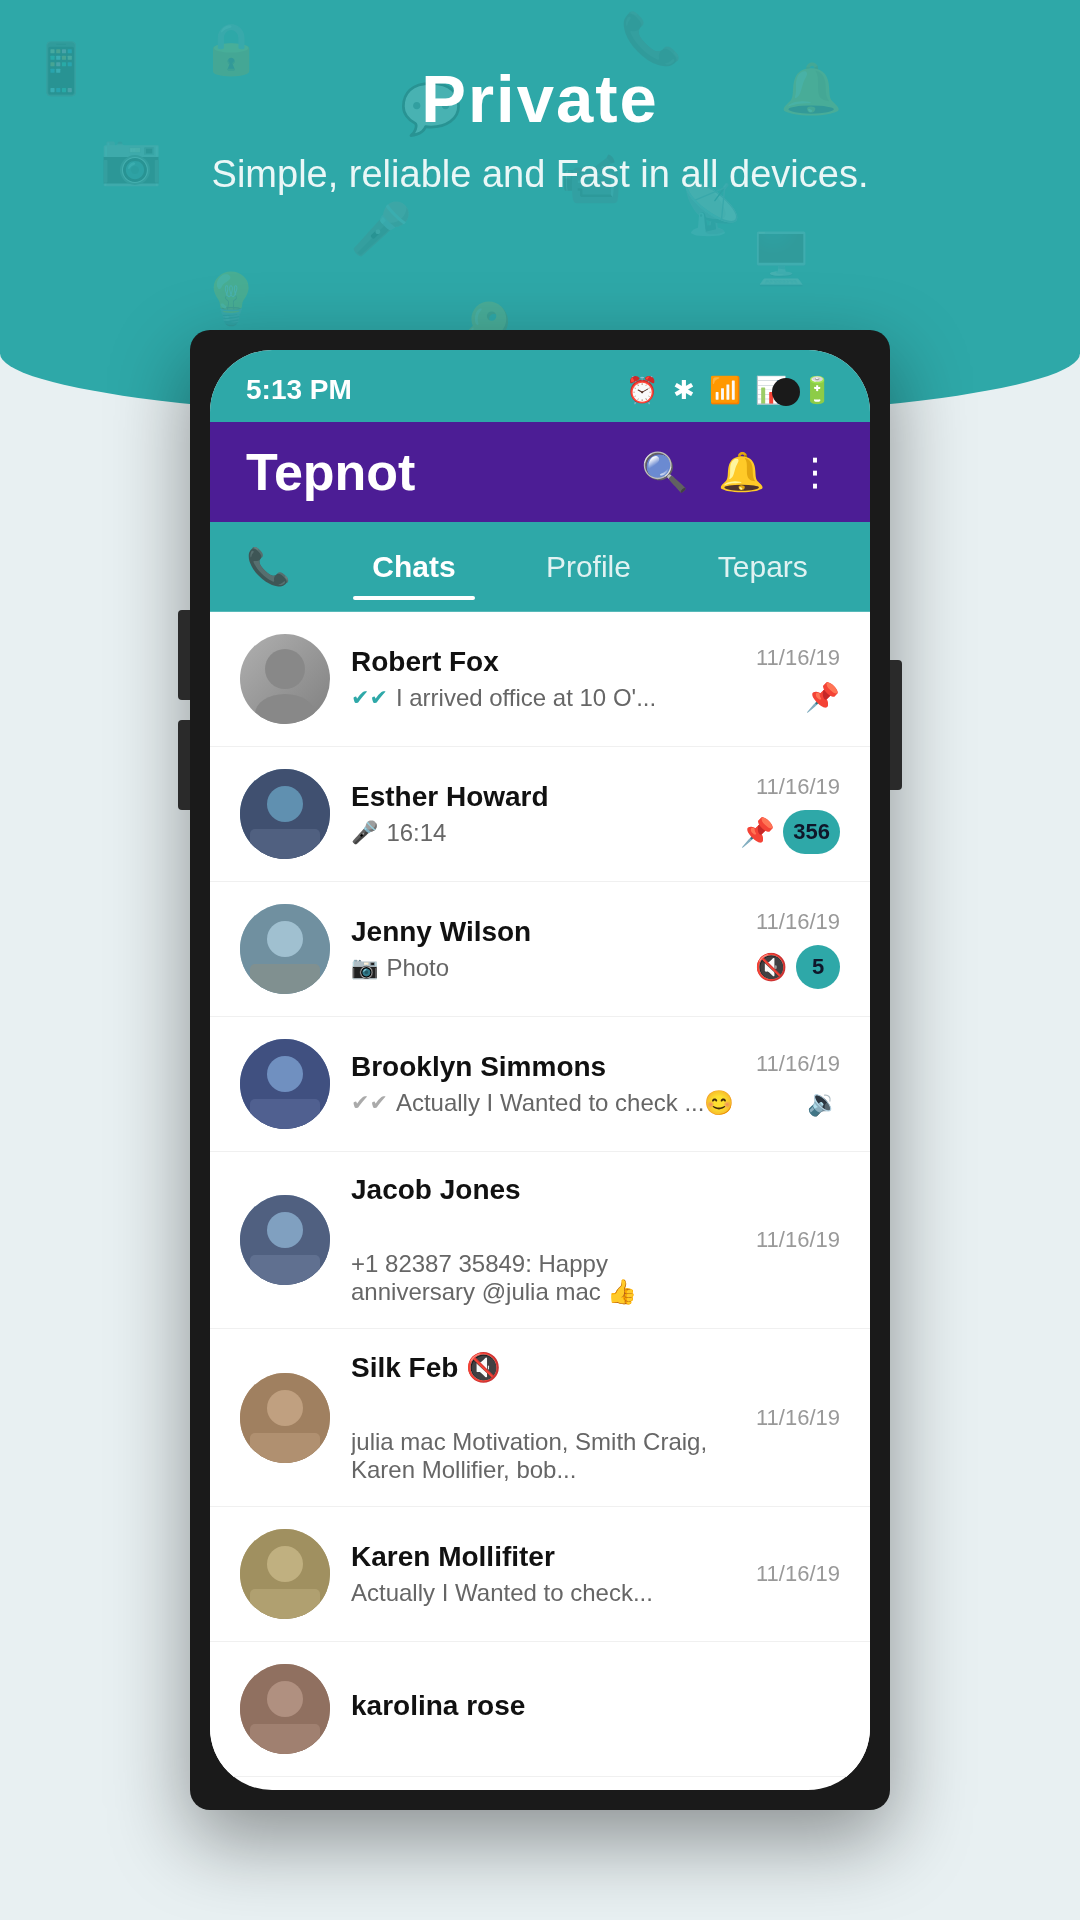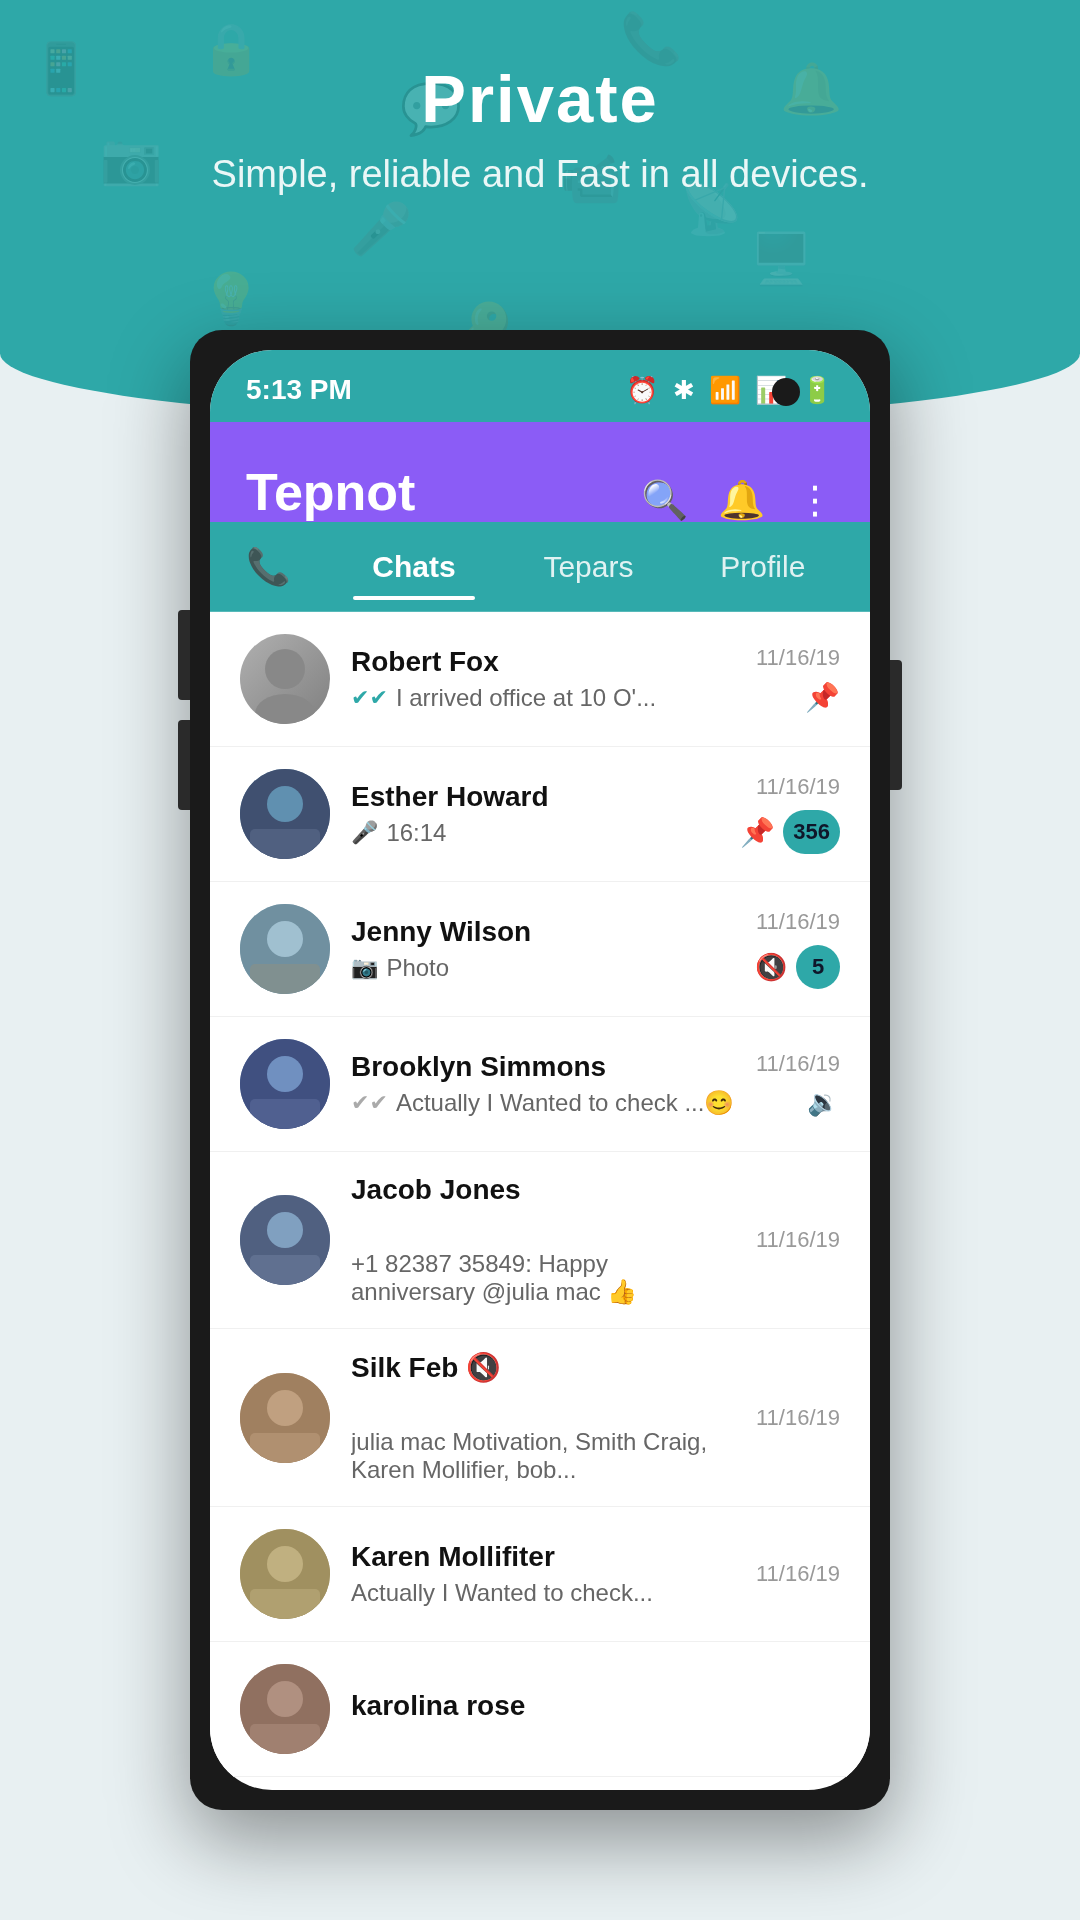--- a/index.html
+++ b/index.html
@@ -68,21 +68,21 @@
       width: 700px;
       height: 1480px;
       z-index: 10;
     }
 
     .phone-shell {
       position: absolute;
       top: 0; left: 0;
       width: 100%; height: 100%;
       background: #1a1a1a;
-      border-radius: 32px;
+      border-radius: 20px;
       box-shadow: 0 30px 80px rgba(0,0,0,0.4);
     }
 
     .phone-screen {
       position: absolute;
       top: 20px;
       left: 20px;
       right: 20px;
       bottom: 20px;
       background: white;
@@ -154,24 +154,24 @@
       gap: 14px;
     }
 
     .status-icon {
       color: white;
       font-size: 26px;
     }
 
     
     .app-header {
-      background: #8b5cf6;
+      background: #4c1d95;
       height: 100px;
       display: flex;
-      align-items: flex-end;
+      align-items: center;
       padding: 0 36px;
       justify-content: space-between;
       gap: 15px;
     }
 
     .app-title {
       color: white;
       font-size: 52px;
       font-weight: 800;
     }
@@ -414,24 +414,24 @@
           <span class="header-icon">⋮</span>
         </div>
       </div>
 
       <div class="tab-bar">
         <span class="tab-phone">📞</span>
         <div class="tab-item active">
           <span>Chats</span>
         </div>
         <div class="tab-item">
+          <span>Profile</span>
+        </div>
+        <div class="tab-item">
           <span>Tepars</span>
-        </div>
-        <div class="tab-item">
-          <span>Profile</span>
         </div>
       </div>
 
       <div class="chat-list">
 
         <div class="chat-item">
           <div class="avatar av-1">
             <svg width="90" height="90" viewBox="0 0 90 90">
               <circle cx="45" cy="35" r="20" fill="#888"></circle>
               <ellipse cx="45" cy="80" rx="30" ry="20" fill="#888"></ellipse>

